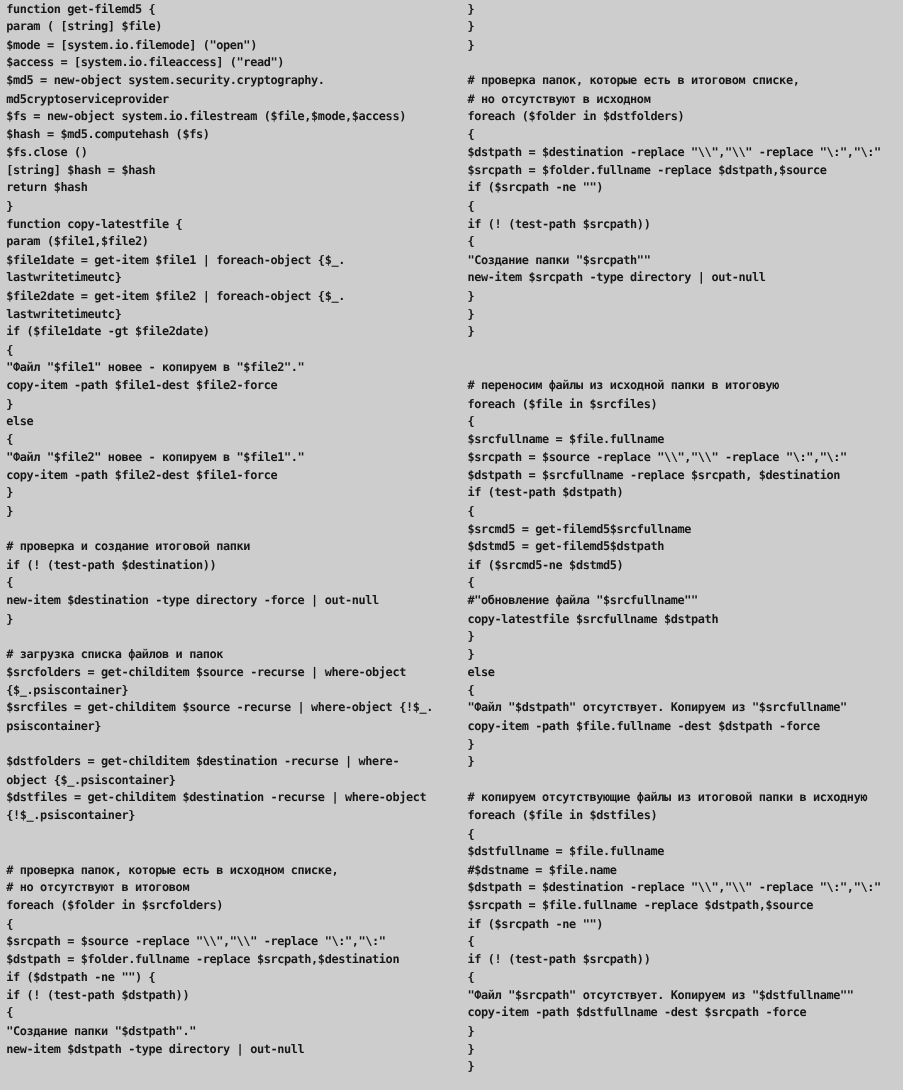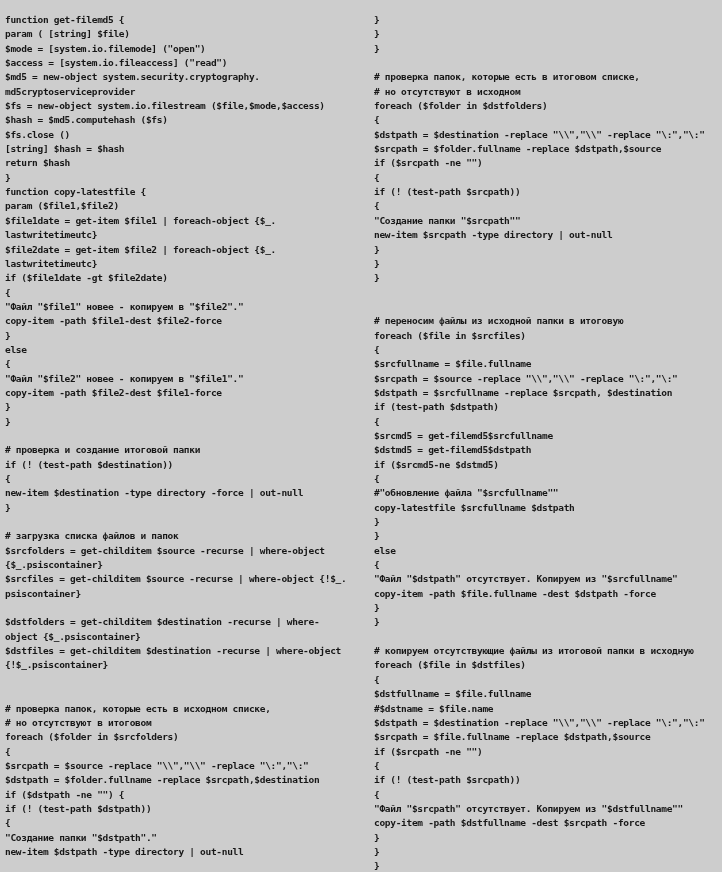--- a/index.html
+++ b/index.html
@@ -10,21 +10,20 @@
     width: 722px;
     height: 872px;
     overflow: hidden;
     background: #cdcdcd;
   }
   .page {
     position: relative;
     width: 722px;
     height: 768px;
     background: #cdcdcd;
-    margin-top: 12px;
   }
   pre.code-col {
     position: absolute;
     top: 1px;
     margin: 0;
     padding: 0;
     font-family: "DejaVu Sans Mono", "Liberation Mono", monospace;
     font-size: 9.5px;
     line-height: 14.35px;
     font-weight: 700;

